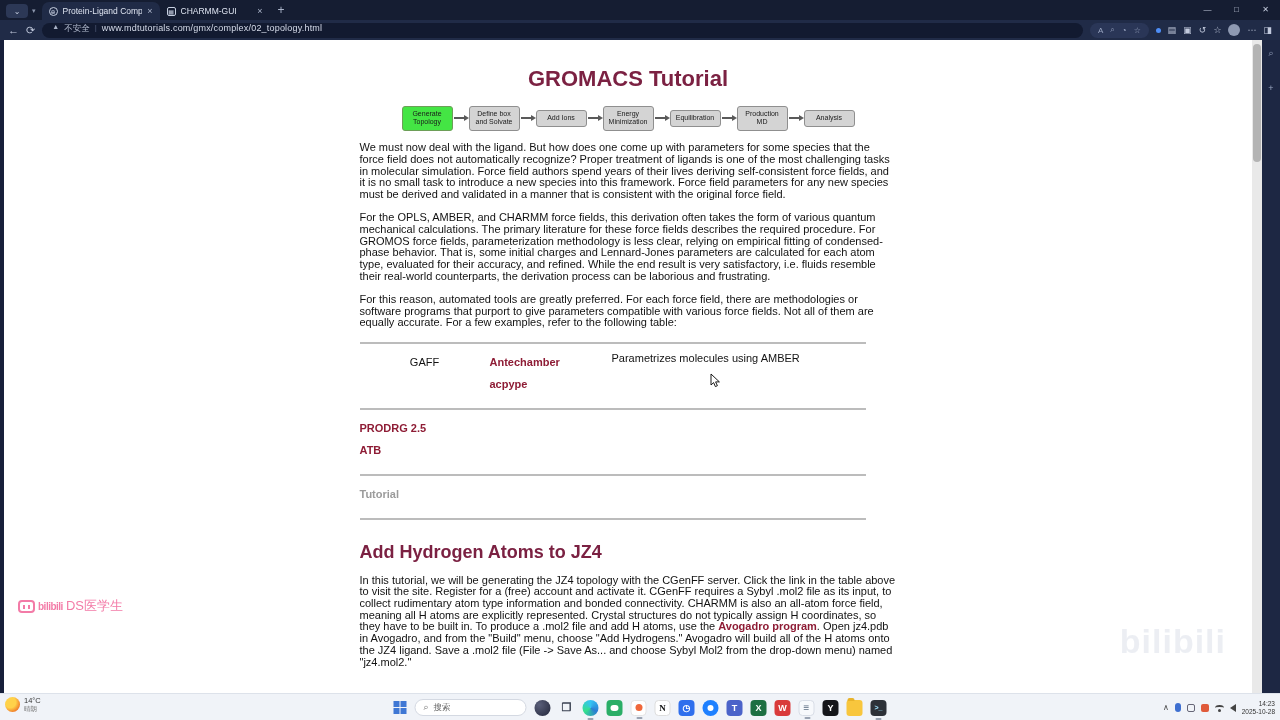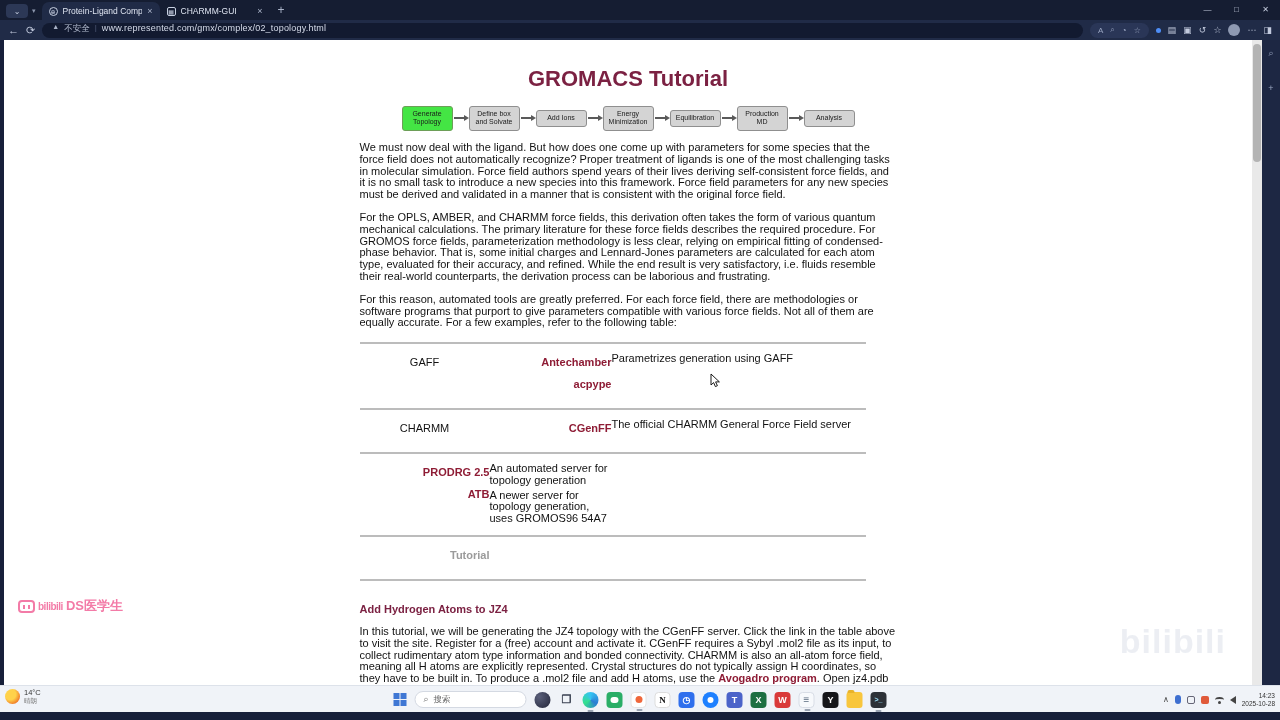--- a/index.html
+++ b/index.html
@@ -60,51 +60,51 @@
     border-left:5px solid #5a5a5a; border-top:3px solid transparent; border-bottom:3px solid transparent; }
 
   .para { font-size:11px; line-height:11.7px; margin:11.5px 0 0; }
   .textlink { color:#8e1c35; font-weight:bold; }
 
   .fftable { margin-top:13px; width:506px; }
   .trow { display:grid; grid-template-columns:130px 122px 254px; border-top:2px solid #bcbcbc;
     padding:6px 0 8px; }
   .trow:last-child { border-bottom:2px solid #bcbcbc; }
   .cell-name { text-align:center; font-size:11px; padding-top:6px; }
-  .cell-links { text-align:right; }
+  .cell-links { text-align:left; }
   .tbl-link { display:block; font-size:11px; font-weight:bold; color:#8e1c35; margin:6px 0 10px; }
   .tbl-link.gray { color:#9b9b9b; }
   .cell-desc { font-size:11px; line-height:11.7px; }
   .desc-line { margin:3px 0 2px; }
 
-  .sect-h { font-size:11px; font-weight:bold; color:#7b2142; margin:22px 0 8px; }
+  .sect-h { font-size:18px; font-weight:bold; color:#7b2142; margin:22px 0 8px; }
 
   
   .scrollbar { position:absolute; right:18px; top:40px; bottom:27px; width:10px; background:#e9e9e9; }
   .scroll-thumb { position:absolute; top:4px; left:1px; width:8px; height:118px; background:#b4b4b4; border-radius:4px; }
   .sidestrip { position:absolute; right:0; top:40px; bottom:27px; width:18px; background:#1d2743;
     display:flex; flex-direction:column; align-items:center; padding-top:8px; gap:24px; }
   .sidestrip .s-ico { color:#9aa6c2; font-size:9px; }
 
   
   .bili-mark { position:absolute; left:14px; top:557px; display:flex; align-items:center; gap:3px;
     color:#f37ba7; }
   .bili-tv { width:17px; height:13px; border:2px solid #f37ba7; border-radius:4px; position:relative; }
   .bili-tv:before { content:""; position:absolute; left:3px; top:3px; width:2px; height:4px; background:#f37ba7; }
   .bili-tv:after { content:""; position:absolute; right:3px; top:3px; width:2px; height:4px; background:#f37ba7; }
   .bili-script { font-size:10px; font-weight:bold; letter-spacing:-.5px; }
-  .bili-name { font-size:13px; font-weight:bold; }
+  .bili-name { font-size:13px; font-weight:normal; }
   .ghost-mark { position:absolute; right:26px; bottom:32px; font-size:34px; font-weight:bold;
     color:#e8ebf1; opacity:.8; letter-spacing:1px; }
 
   
   .cursor { position:absolute; left:706px; top:333px; width:11px; height:15px; }
 
   
-  .taskbar { position:absolute; left:0; bottom:8px; width:1280px; height:27px;
+  .taskbar { position:absolute; left:0; bottom:0; width:1280px; height:27px;
     background:#f0f3f8; border-top:1px solid #dde2ea; }
   .weather { position:absolute; left:5px; top:3px; display:flex; align-items:center; gap:4px; }
   .weather-ico { width:15px; height:15px; border-radius:50%;
     background:radial-gradient(circle at 35% 35%, #ffd24a 0 40%, #f07b28 75%); }
   .weather-temp { font-size:7.5px; color:#333; line-height:8px; }
   .weather-desc { font-size:6.5px; color:#777; line-height:7px; }
   .task-center { position:absolute; left:50%; top:0; height:27px; transform:translateX(-50%);
     display:flex; align-items:center; gap:8px; }
   .start-grid { width:13px; height:13px; display:grid; grid-template-columns:6px 6px; gap:1px; }
   .start-grid i { background:#3f77d4; display:block; height:6px; }
@@ -174,21 +174,21 @@
   </div>
 </div>
 
 <div class="toolbar">
   <span class="nav-ico">←</span>
   <span class="nav-ico">⟳</span>
   <div class="urlbar">
     <span class="url-warn">▲</span>
     <span class="url-warn-label">不安全</span>
     <span class="url-div">|</span>
-    <span class="url-text">www.represented.com/gmx/complex/02_topology.html</span>
+    <span class="url-text">www.mdtutorials.com/gmx/complex/02_topology.html</span>
   </div>
   <div class="tool-pill">
     <span>A</span>
     <span>⌕</span>
     <span>◔</span>
     <span>☆</span>
   </div>
   <span class="blue-dot"></span>
   <span class="ext-ico">▤</span>
   <span class="ext-ico">▣</span>
@@ -224,40 +224,27 @@
     <p class="para">For this reason, automated tools are greatly preferred. For each force field, there are methodologies or software programs that purport to give parameters compatible with various force fields. Not all of them are equally accurate. For a few examples, refer to the following table:</p>
 
     <div class="fftable">
       <div class="trow">
         <div class="cell-name">GAFF</div>
         <div class="cell-links">
           <span class="tbl-link">Antechamber</span>
           <span class="tbl-link">acpype</span>
         </div>
         <div class="cell-desc">
-          <div class="desc-line">Parametrizes generation using GAFF</div>
-        </div>
-      </div>
-      <div class="trow">
-        <div class="cell-name">CHARMM</div>
-        <div class="cell-links">
-          <span class="tbl-link">CGenFF</span>
-        </div>
-        <div class="cell-desc">
-          <div class="desc-line">The official CHARMM General Force Field server</div>
+          <div class="desc-line">Parametrizes molecules using AMBER</div>
         </div>
       </div>
       <div class="trow">
         <div class="cell-links">
           <span class="tbl-link">PRODRG 2.5</span>
           <span class="tbl-link">ATB</span>
-        </div>
-        <div class="cell-desc">
-          <div class="desc-line">An automated server for topology generation</div>
-          <div class="desc-line">A newer server for topology generation, uses GROMOS96 54A7</div>
         </div>
       </div>
       <div class="trow">
         <div class="cell-links">
           <span class="tbl-link gray">Tutorial</span>
         </div>
       </div>
     </div>
 
     <div class="sect-h">Add Hydrogen Atoms to JZ4</div>

